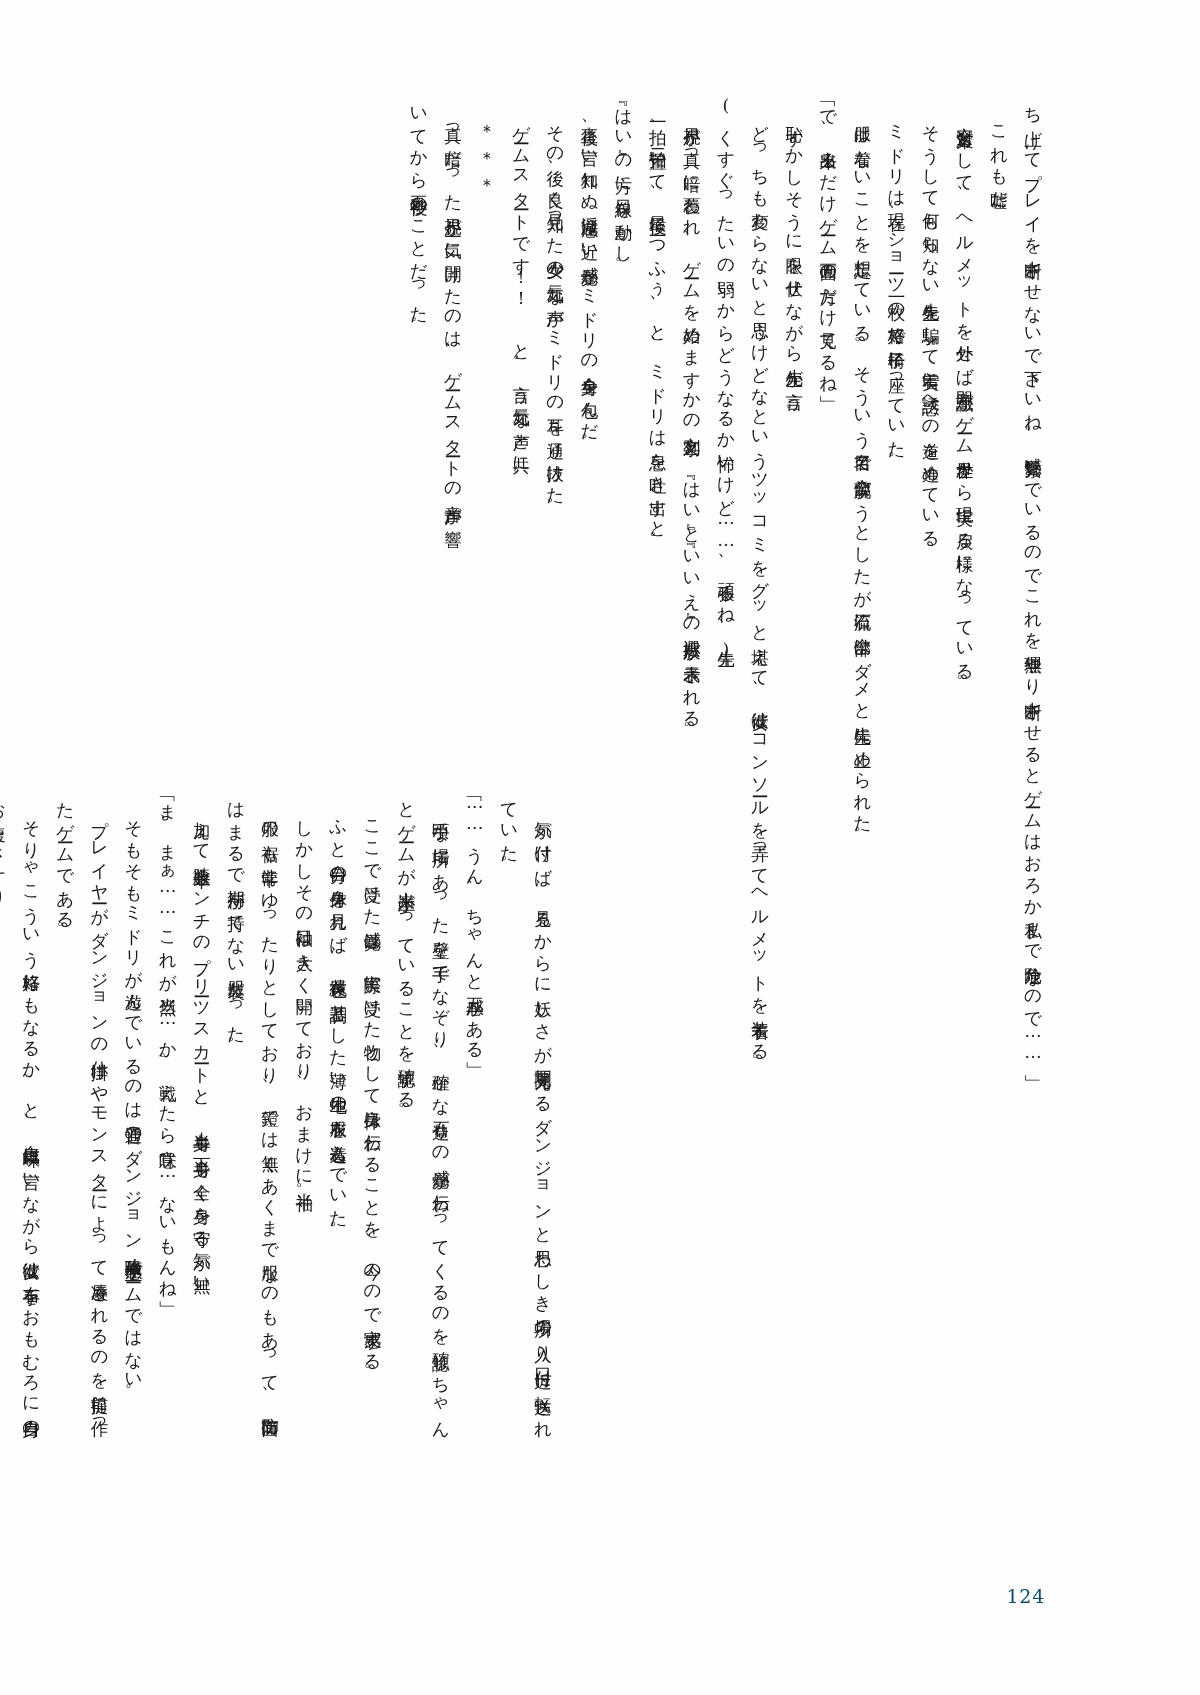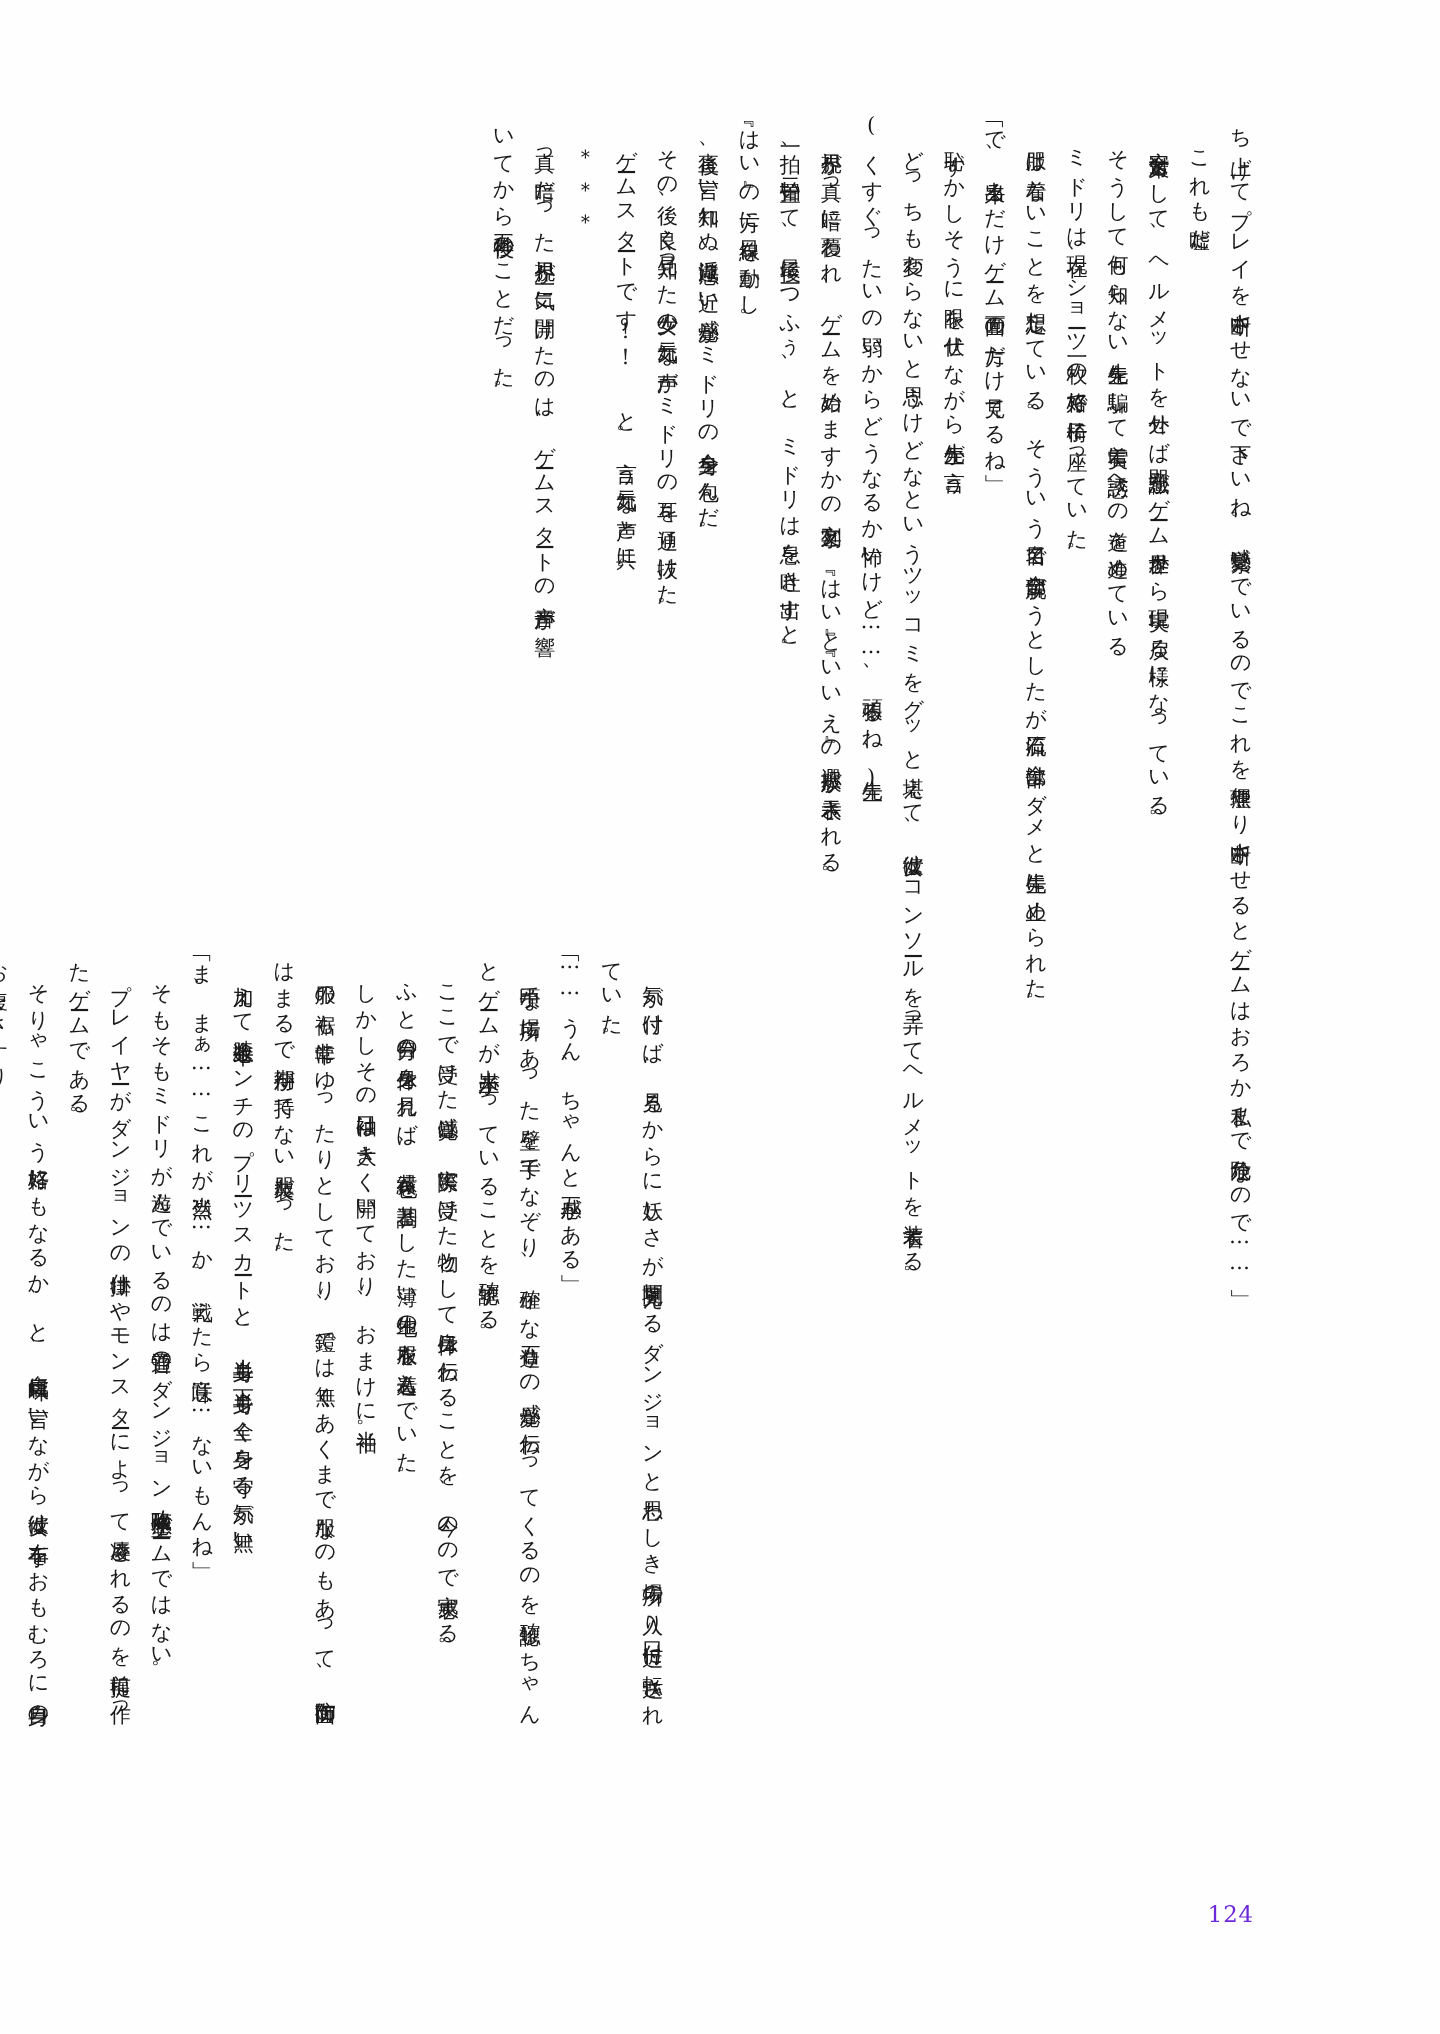--- a/index.html
+++ b/index.html
@@ -57,21 +57,21 @@
     letter-spacing: 0.55em;
   }
 
   .page-number {
     position: absolute;
     bottom: 88px;
     right: 155px;
     font-size: 19px;
     letter-spacing: 0.04em;
     font-family: "DejaVu Serif", "Liberation Serif", serif;
-    color: #6d28d9;
+    color: #0c4a6e;
     writing-mode: horizontal-tb;
   }
 </style>
 </head>
 <body>
 
 <div class="page">
 
   <div class="text-body" style="right:150px; width:440px;">
     <span class="para noindent">ち上げてプレイを中断させないで下さいね。感覚繋いでいるのでこれを無理やり中断させるとゲームはおろか私まで危険なので……」</span>

